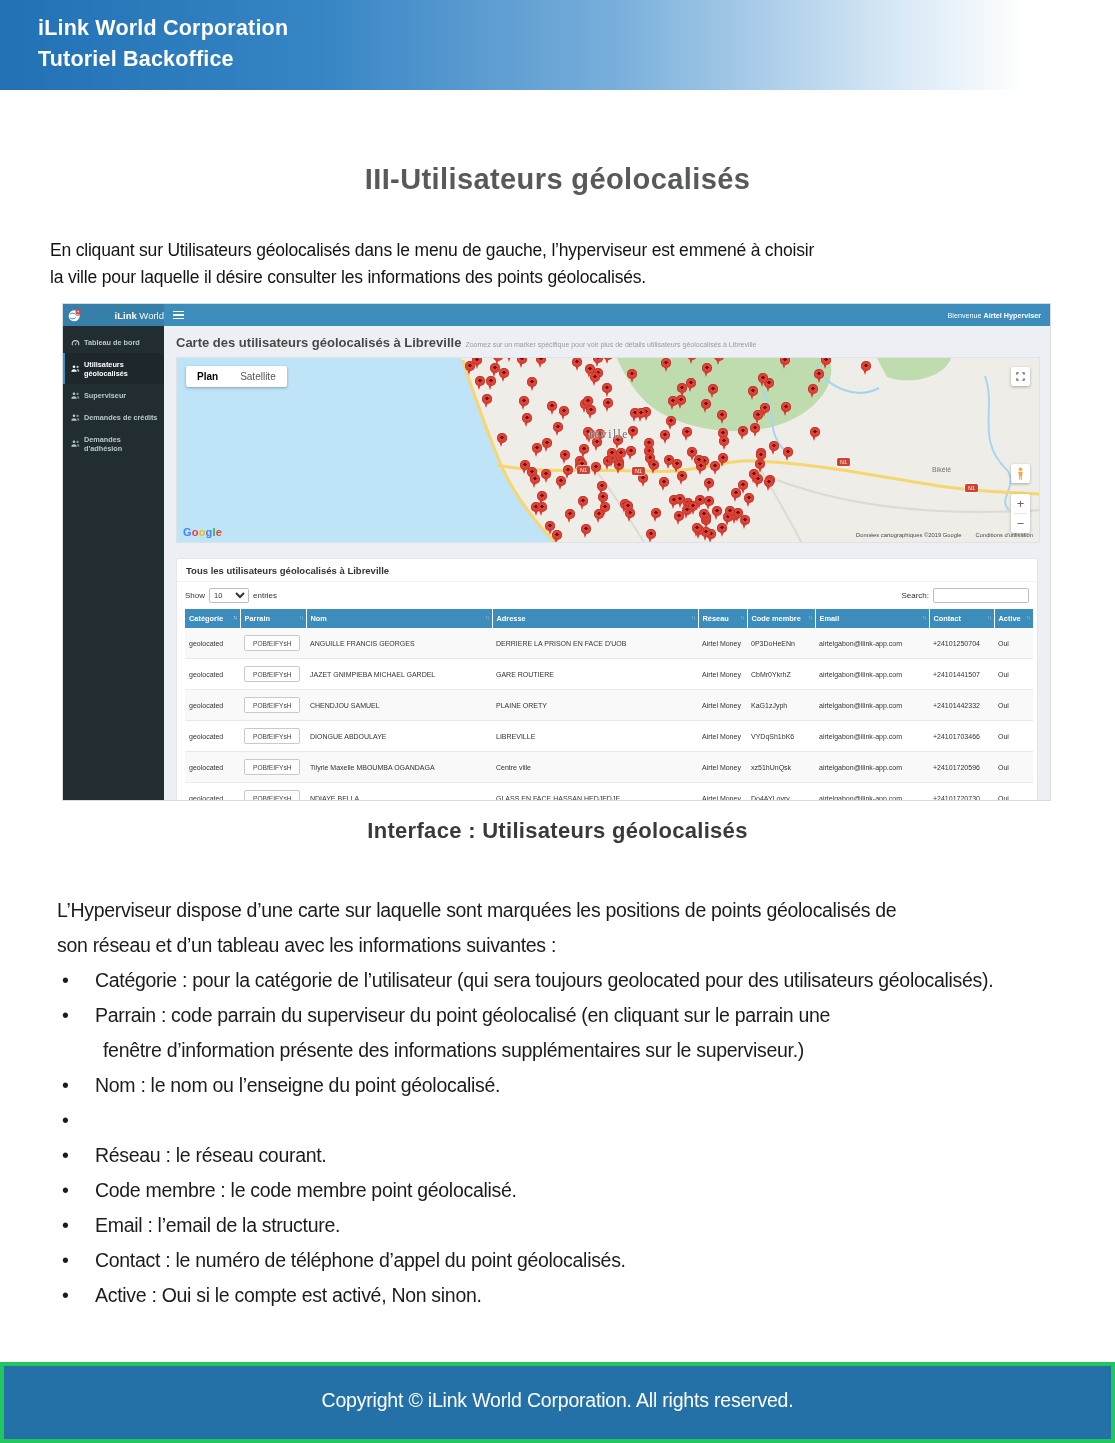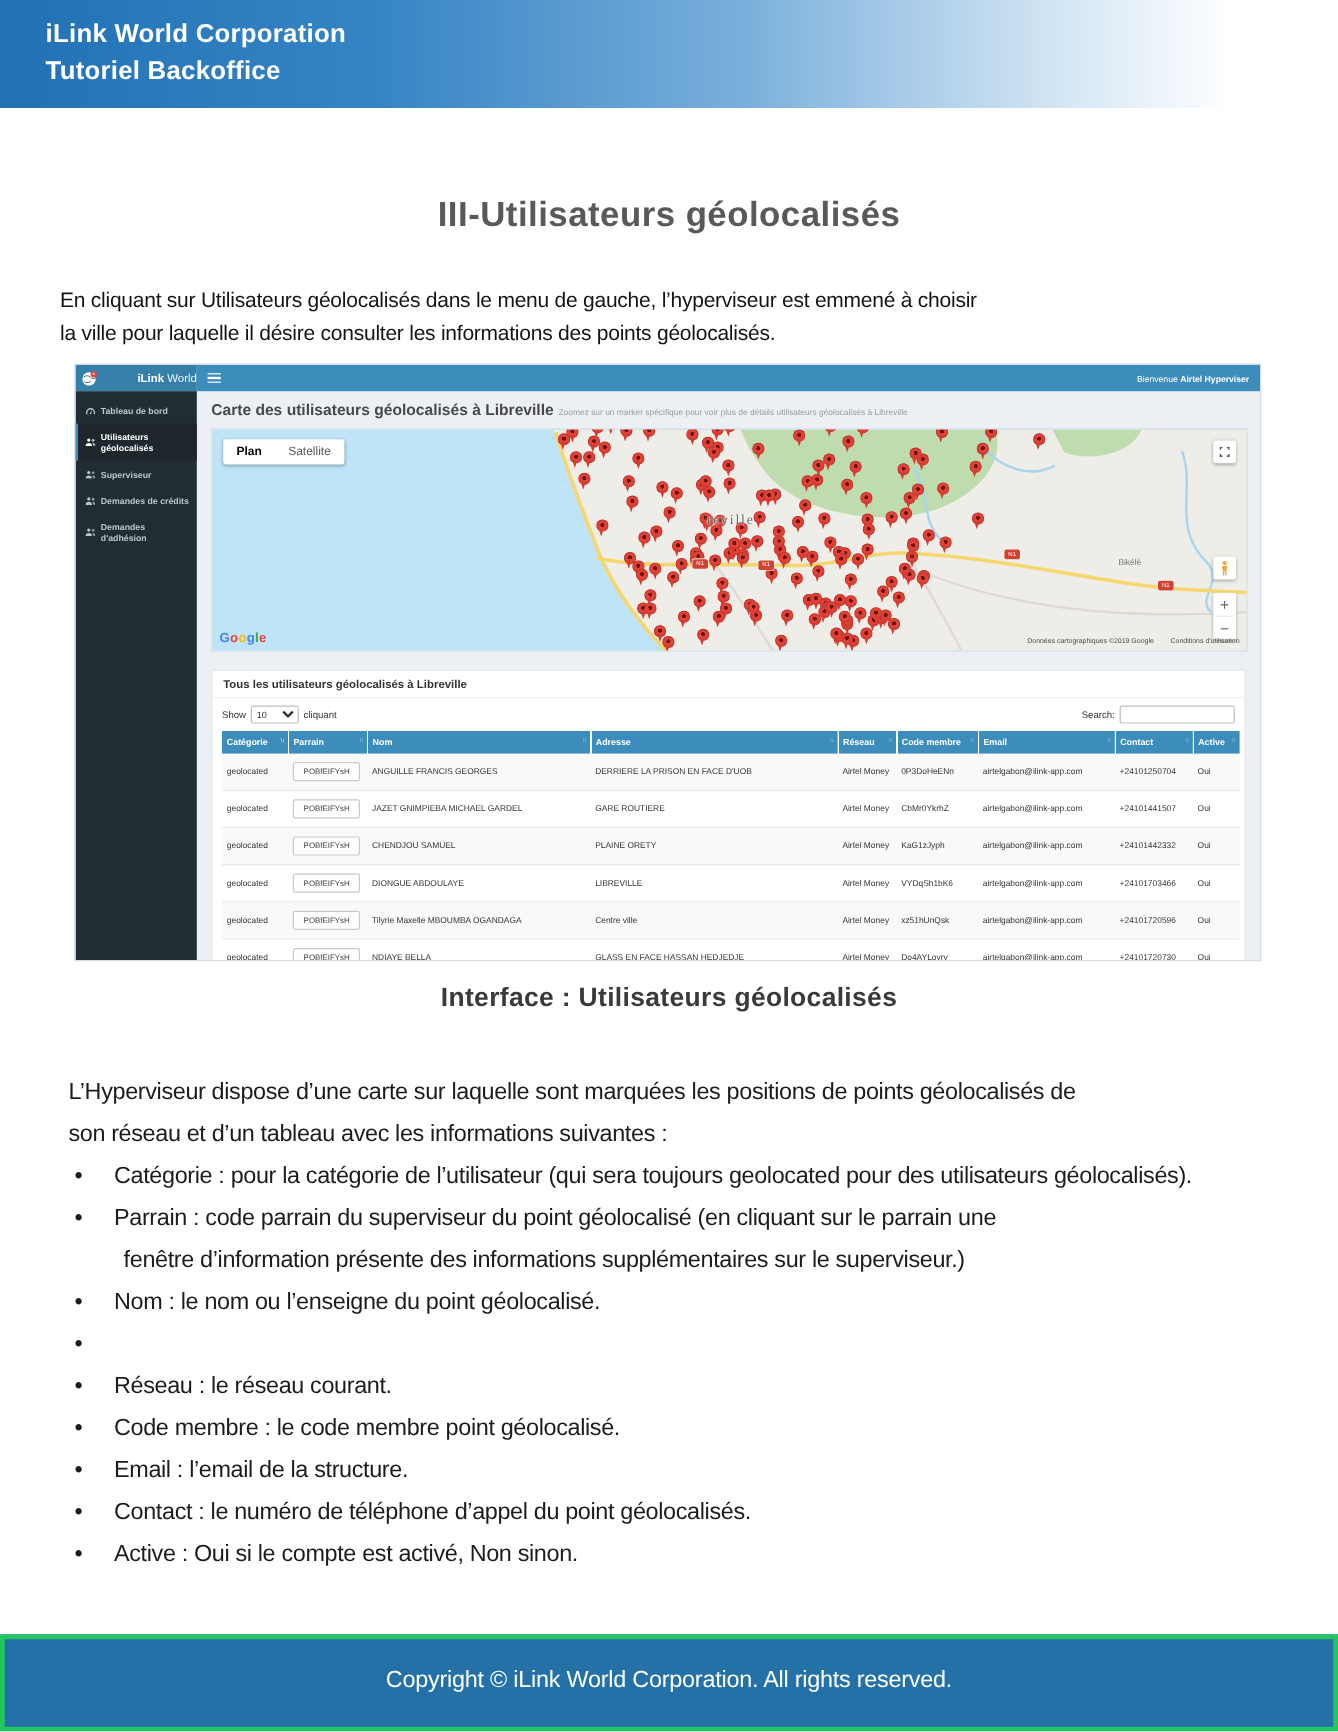--- a/index.html
+++ b/index.html
@@ -412,21 +412,21 @@
           </div>
         </div>
 
         <div class="panel">
           <div class="panel-header">Tous les utilisateurs géolocalisés à Libreville</div>
           <div class="panel-body">
             <div class="table-controls">
               <div class="show-group">
                 <span>Show</span>
                 <select><option>10</option></select>
-                <span>cliquant</span>
+                <span>entries</span>
               </div>
               <div class="search-group">
                 <span>Search:</span>
                 <input type="text" style="">
               </div>
             </div>
             <table class="data">
               <colgroup>
                 <col style="width:55px">
                   <col style="width:66px">

